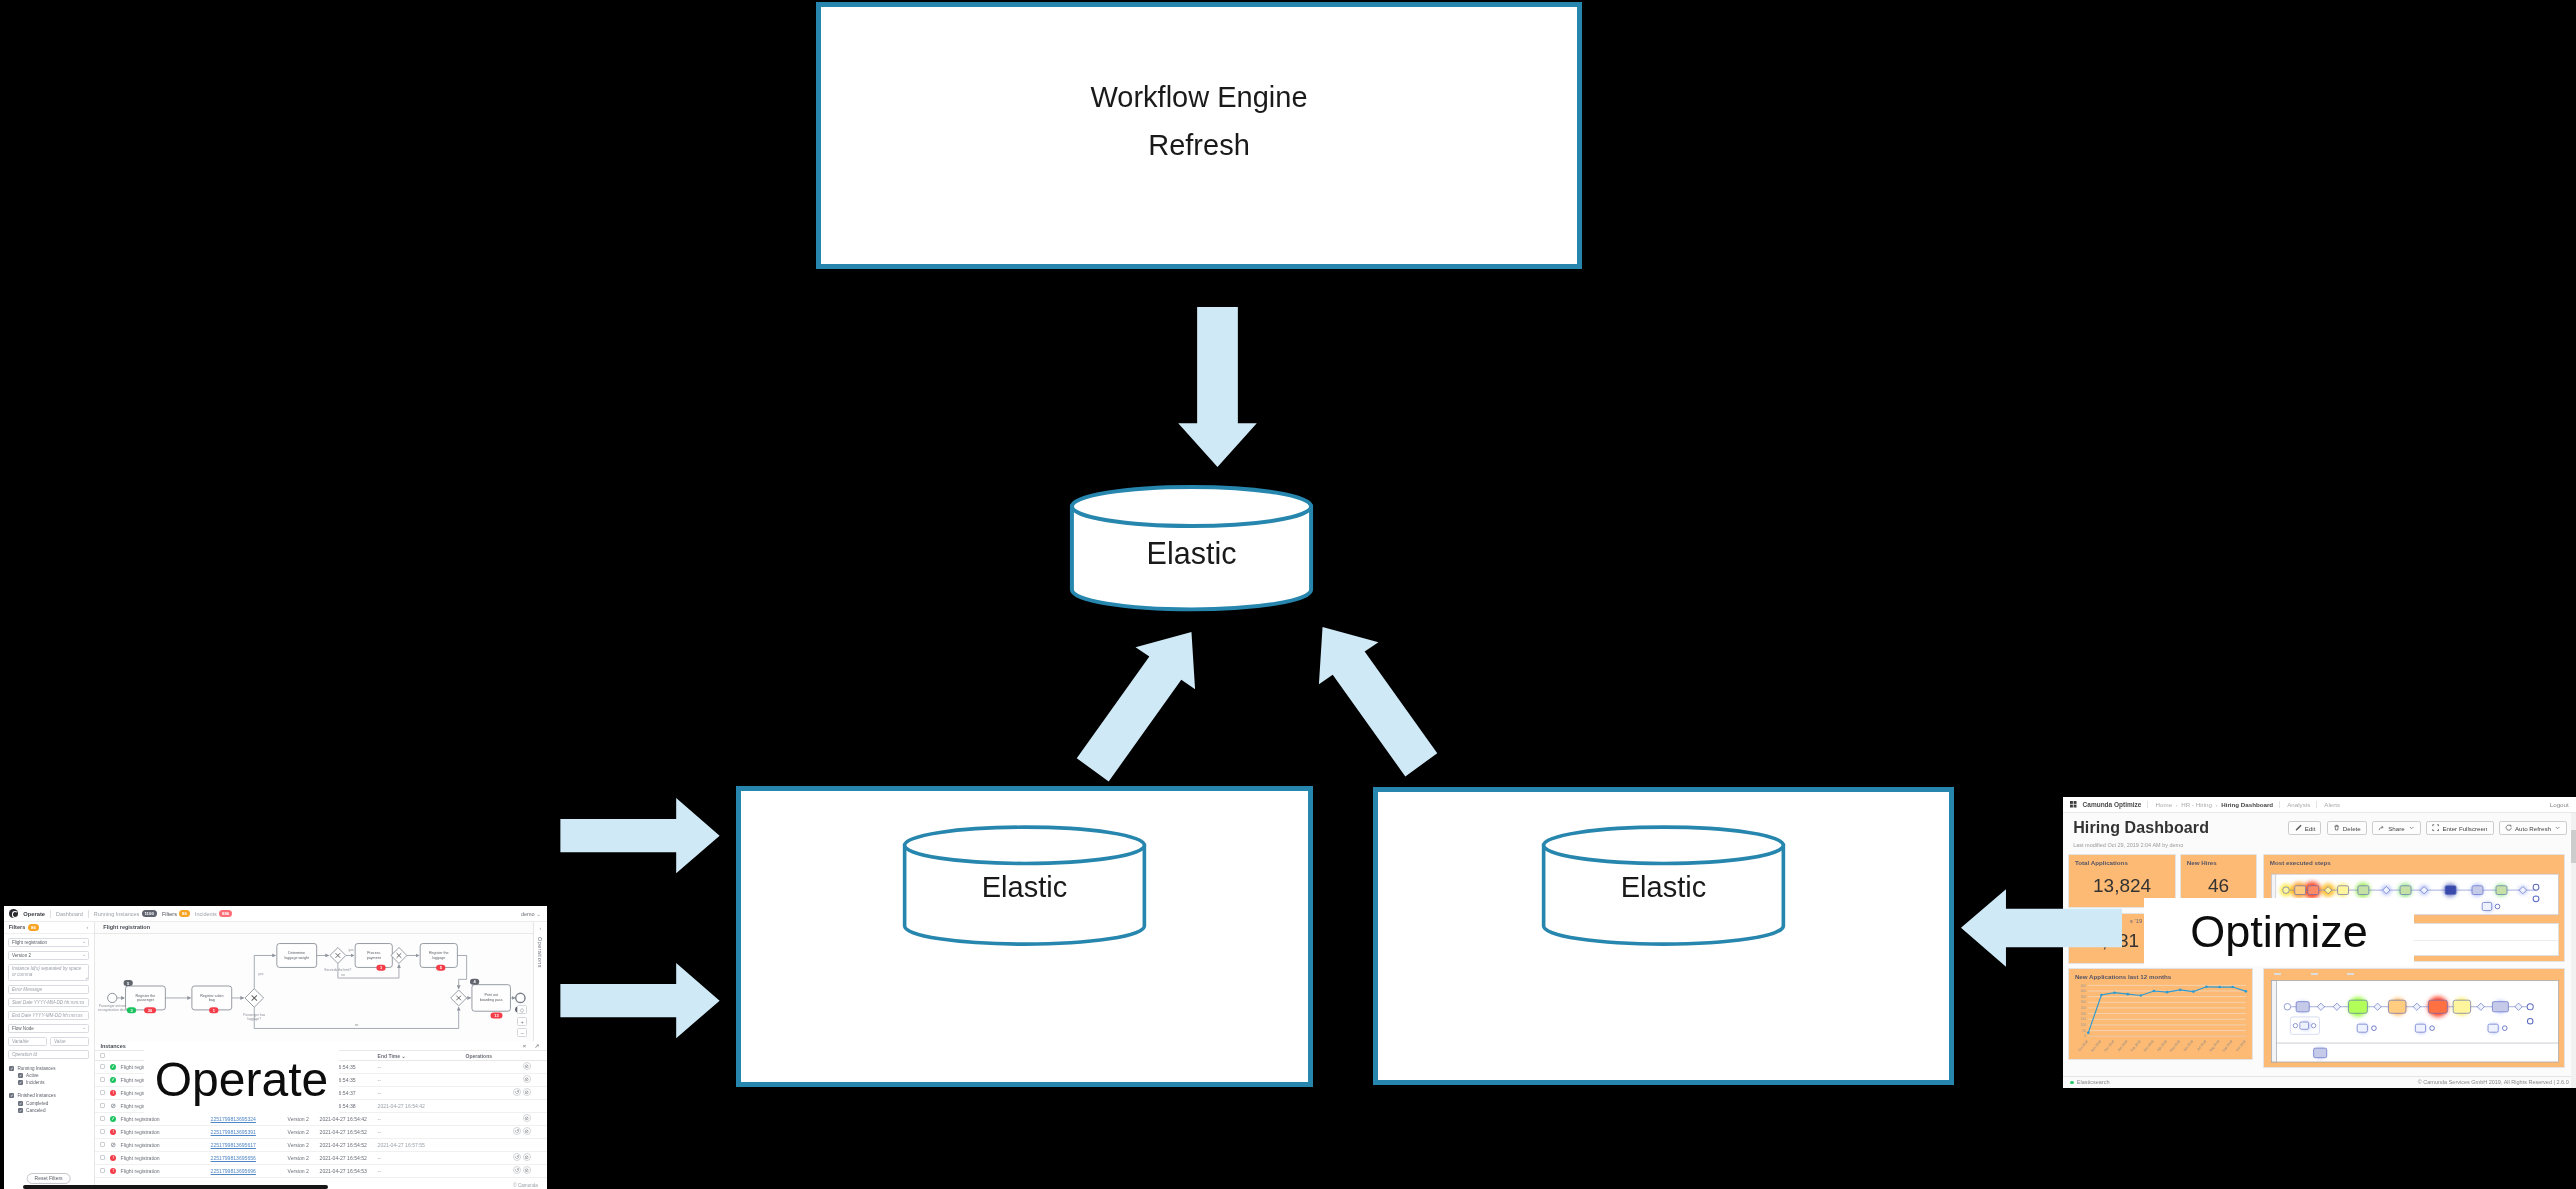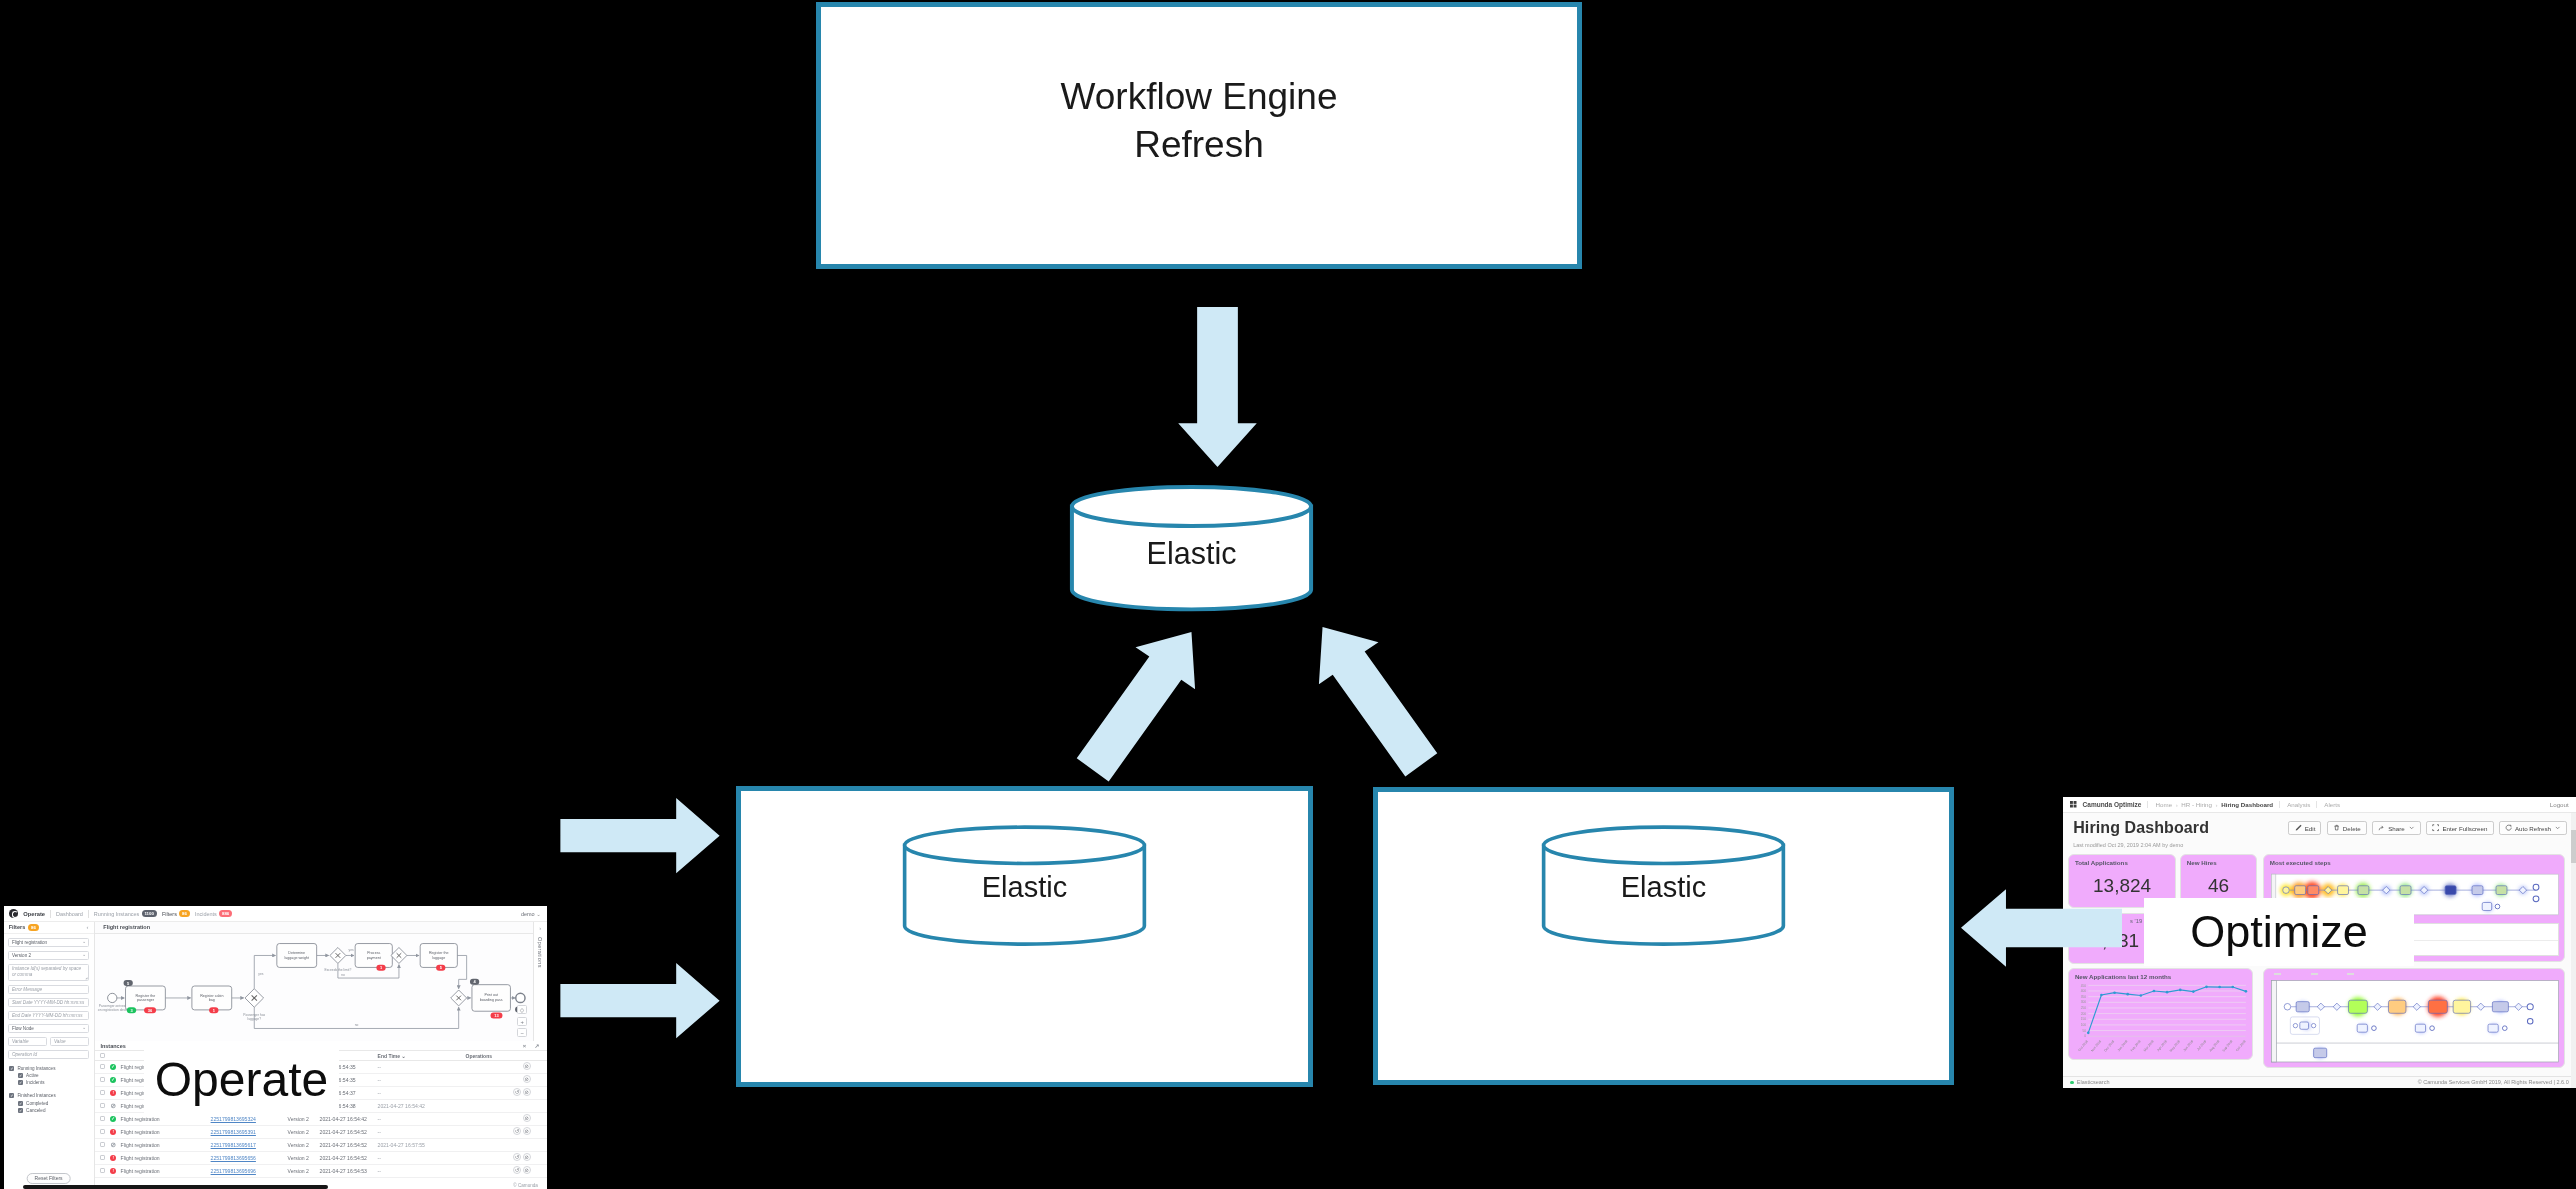--- a/index.html
+++ b/index.html
@@ -78,21 +78,21 @@
   #ox-brand{font-weight:bold;color:#4a4a4a;font-size:6.5px;white-space:nowrap}
   #ox-crumbs{display:flex;align-items:center;gap:3.6px;color:#aaa;border-left:0.7px solid #e4e4e4;padding-left:7.3px;white-space:nowrap}
   #ox-crumbs .cur{color:#444;font-weight:bold}
   #ox-crumbs .csep{color:#c9c9c9}
   .ox-menu{color:#aaa;border-left:0.7px solid #e4e4e4;padding-left:7.3px}
   #ox-logout{margin-left:auto;color:#888}
   #ox-title{position:absolute;left:10.2px;top:22px;font-size:16px;color:#333;font-weight:bold;letter-spacing:0.1px}
   #ox-buttons{position:absolute;right:8.7px;top:24px;display:flex;gap:5.1px}
   .ox-btn{height:14px;border:0.7px solid #ccc;border-radius:2.2px;background:#fdfdfd;display:flex;align-items:center;gap:2.9px;padding:0 5.1px;font-size:6.2px;color:#444;white-space:nowrap}
   #ox-sub{position:absolute;left:10.2px;top:45px;font-size:5.5px;color:#999}
-  .ox-card{position:absolute;background:#f0abfc;border:0.7px solid #e3e3e3;border-radius:6px}
+  .ox-card{position:absolute;background:#fdba74;border:0.7px solid #e3e3e3;border-radius:1px}
   .ox-card .ct{position:absolute;left:5.8px;top:4.4px;font-size:6.2px;color:#556;font-weight:bold}
   .ox-big{position:absolute;left:0;right:0;top:20.4px;text-align:center;font-size:19px;color:#333}
   #ox-subbox{position:absolute;left:5.8px;top:68px;width:289px;height:33px;border:0.7px solid #e0e0e0;background:#fff}
   #ox-subbox .line{position:absolute;left:0;right:0;top:16px;border-top:0.7px solid #ececec}
   .mark{position:absolute;height:1.5px;background:#ddd}
   #ox-footer{position:absolute;left:0;right:0;bottom:0;height:12.4px;background:#fafafa;border-top:0.7px solid #e4e4e4;font-size:5.5px;color:#8a8a8a;display:flex;align-items:center;padding:0 7.3px}
   #ox-footer .dot{width:3.6px;height:3.6px;border-radius:50%;background:#2ecc71;margin-right:2.9px}
   #ox-footer .right{margin-left:auto}
   #ox-scroll{position:absolute;right:0;top:16px;width:5.1px;bottom:0;background:#f1f1f1}
   #ox-thumb{position:absolute;right:0;top:17.4px;width:5.1px;height:33px;background:#cdcdcd}
@@ -105,21 +105,21 @@
   .bp-task{fill:#fefefe;stroke:#7d828c;stroke-width:1.2}
   .bp-badge-text{font-size:6px;fill:#fff;font-weight:bold;text-anchor:middle}
   .bp-small{font-size:5px;fill:#8a8f98}
 </style>
 </head>
 <body>
 
 <div id="stage">
 
   <div class="dbox" style="left:816px;top:2.2px;width:766px;height:267px;display:flex;align-items:center;justify-content:center">
-    <div class="dtxt" style="font-size:37px;line-height:48px;margin-top:-29px">
+    <div class="dtxt" style="font-size:29px;line-height:48px;margin-top:-29px">
       <div>Workflow Engine</div>
       <div>Refresh</div>
     </div>
   </div>
 
   <svg class="arrow-svg" style="left:1178px;top:307px" width="79" height="160" viewBox="0 0 108 220">
       <polygon points="26,0 82,0 82,160 108,160 54,220 0,160 26,160" fill="#cfe9f6"></polygon>
     </svg>
   <svg class="arrow-svg" style="left:560px;top:798px" width="160" height="76" viewBox="0 0 220 105">
       <polygon points="0,29 160,29 160,0 220,52 160,104 160,75 0,75" fill="#cfe9f6"></polygon>

